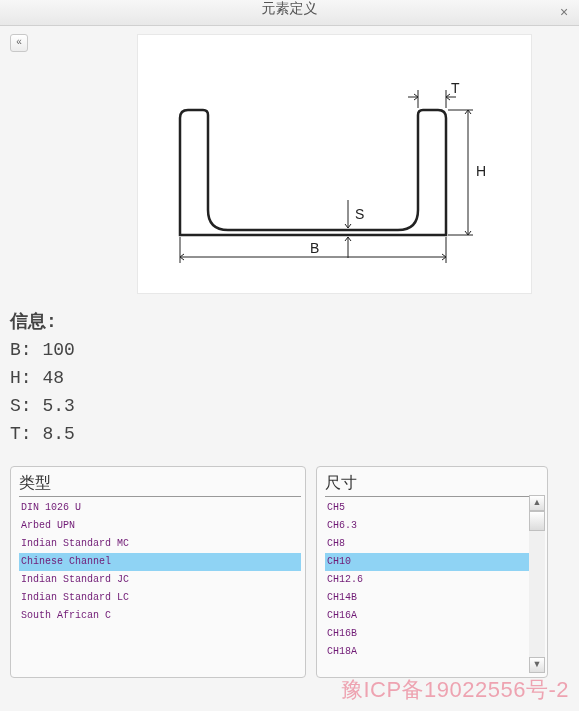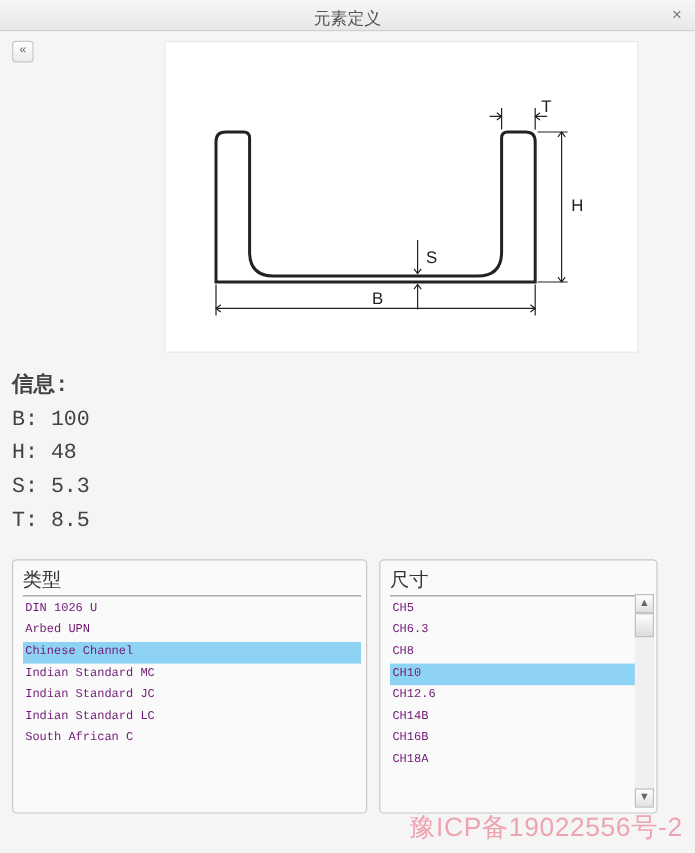--- a/index.html
+++ b/index.html
@@ -10,21 +10,21 @@
     background: #f5f5f5;
     width: 579px;
     height: 711px;
     overflow: hidden;
   }
   .titlebar {
     height: 26px;
     background: linear-gradient(#f7f7f7, #e8e8e8);
     border-bottom: 1px solid #d0d0d0;
     display: flex;
-    align-items: flex-end;
+    align-items: flex-start;
     justify-content: center;
     position: relative;
   }
   .titlebar .title {
     color: #555;
     font-size: 14px;
   }
   .close-btn {
     position: absolute;
     right: 6px;
@@ -235,37 +235,38 @@
     </div>
   </div>
 
   <div class="panels">
 
     <div class="panel panel-left">
       <div class="panel-header">类型</div>
       <div class="listbox" id="left-list">
           <div class="list-item">DIN 1026 U</div>
           <div class="list-item">Arbed UPN</div>
+          <div class="list-item">Indian Standard MC</div>
           <div class="list-item selected">Chinese Channel</div>
-          <div class="list-item">Indian Standard MC</div>
           <div class="list-item">Indian Standard JC</div>
           <div class="list-item">Indian Standard LC</div>
           <div class="list-item">South African C</div>
         </div>
     </div>
 
     <div class="panel panel-right">
       <div class="panel-header">尺寸</div>
       <div class="listbox" id="right-list" style="width:216px">
           <div class="list-item">CH5</div>
           <div class="list-item">CH6.3</div>
           <div class="list-item">CH8</div>
           <div class="list-item selected">CH10</div>
           <div class="list-item">CH12.6</div>
           <div class="list-item">CH14B</div>
+          <div class="list-item">CH16A</div>
           <div class="list-item">CH16B</div>
           <div class="list-item">CH18A</div>
         </div>
       <div class="scrollbar">
         <div class="scroll-btn">▲</div>
         <div class="scroll-thumb"></div>
         <div class="scroll-btn down">▼</div>
       </div>
     </div>
 

